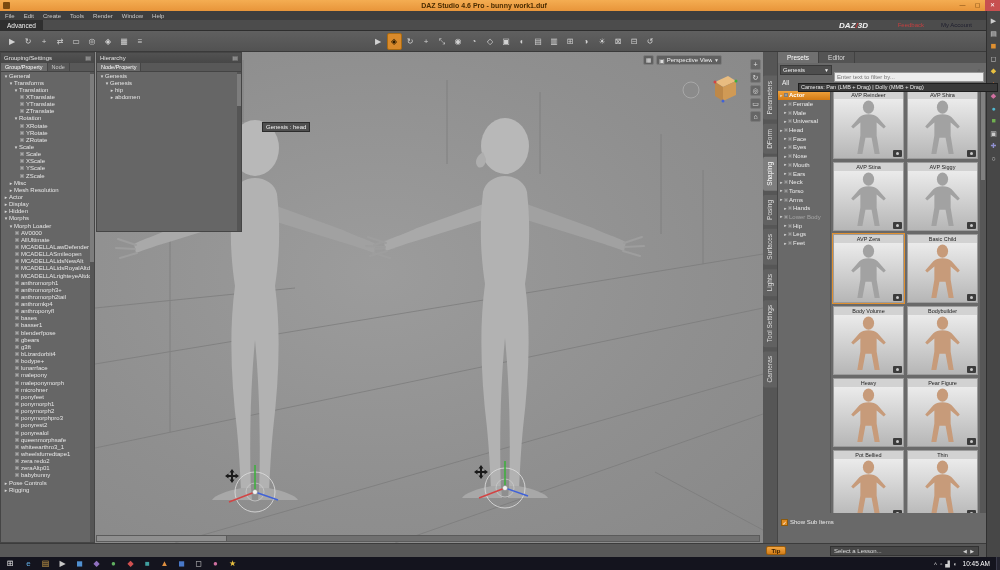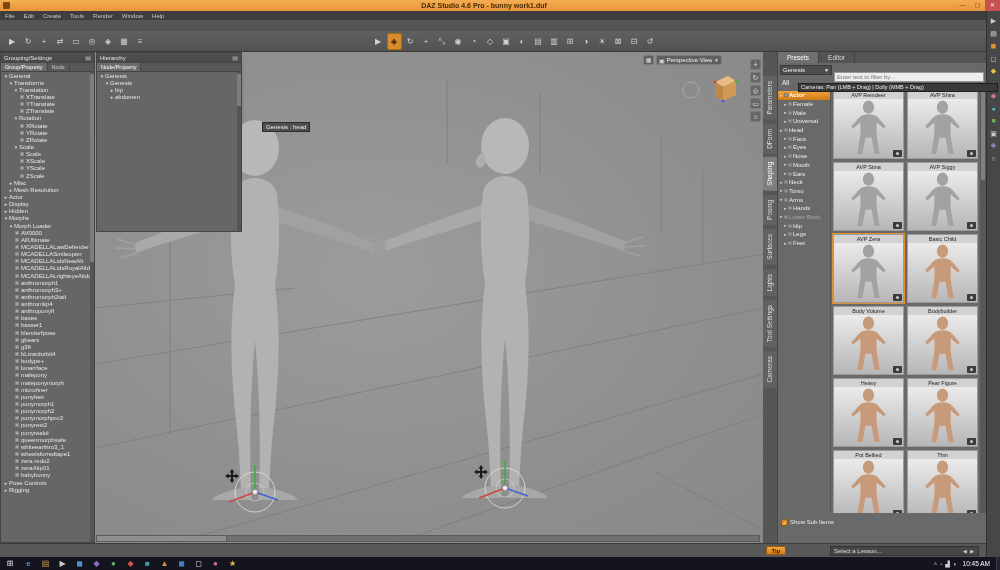--- a/index.html
+++ b/index.html
@@ -177,20 +177,28 @@
   <div class="menubar">
       <div class="menu-item">File</div>
       <div class="menu-item">Edit</div>
       <div class="menu-item">Create</div>
       <div class="menu-item">Tools</div>
       <div class="menu-item">Render</div>
       <div class="menu-item">Window</div>
       <div class="menu-item">Help</div>
     </div>
 
+  <div class="tabrow">
+    <div class="advanced-tab">Advanced</div>
+    <div class="brand">
+      <span>DAZ</span><span class="slash">/</span><span>3D</span>
+    </div>
+    <div class="hdr-link feedback">Feedback</div>
+    <div class="hdr-link account">My Account</div>
+  </div>
 
   <div class="toolbar">
     <div class="tb-cluster left">
         <div class="tbtn">▶</div>
         <div class="tbtn">↻</div>
         <div class="tbtn">+</div>
         <div class="tbtn">⇄</div>
         <div class="tbtn">▭</div>
         <div class="tbtn">◎</div>
         <div class="tbtn">◈</div>

